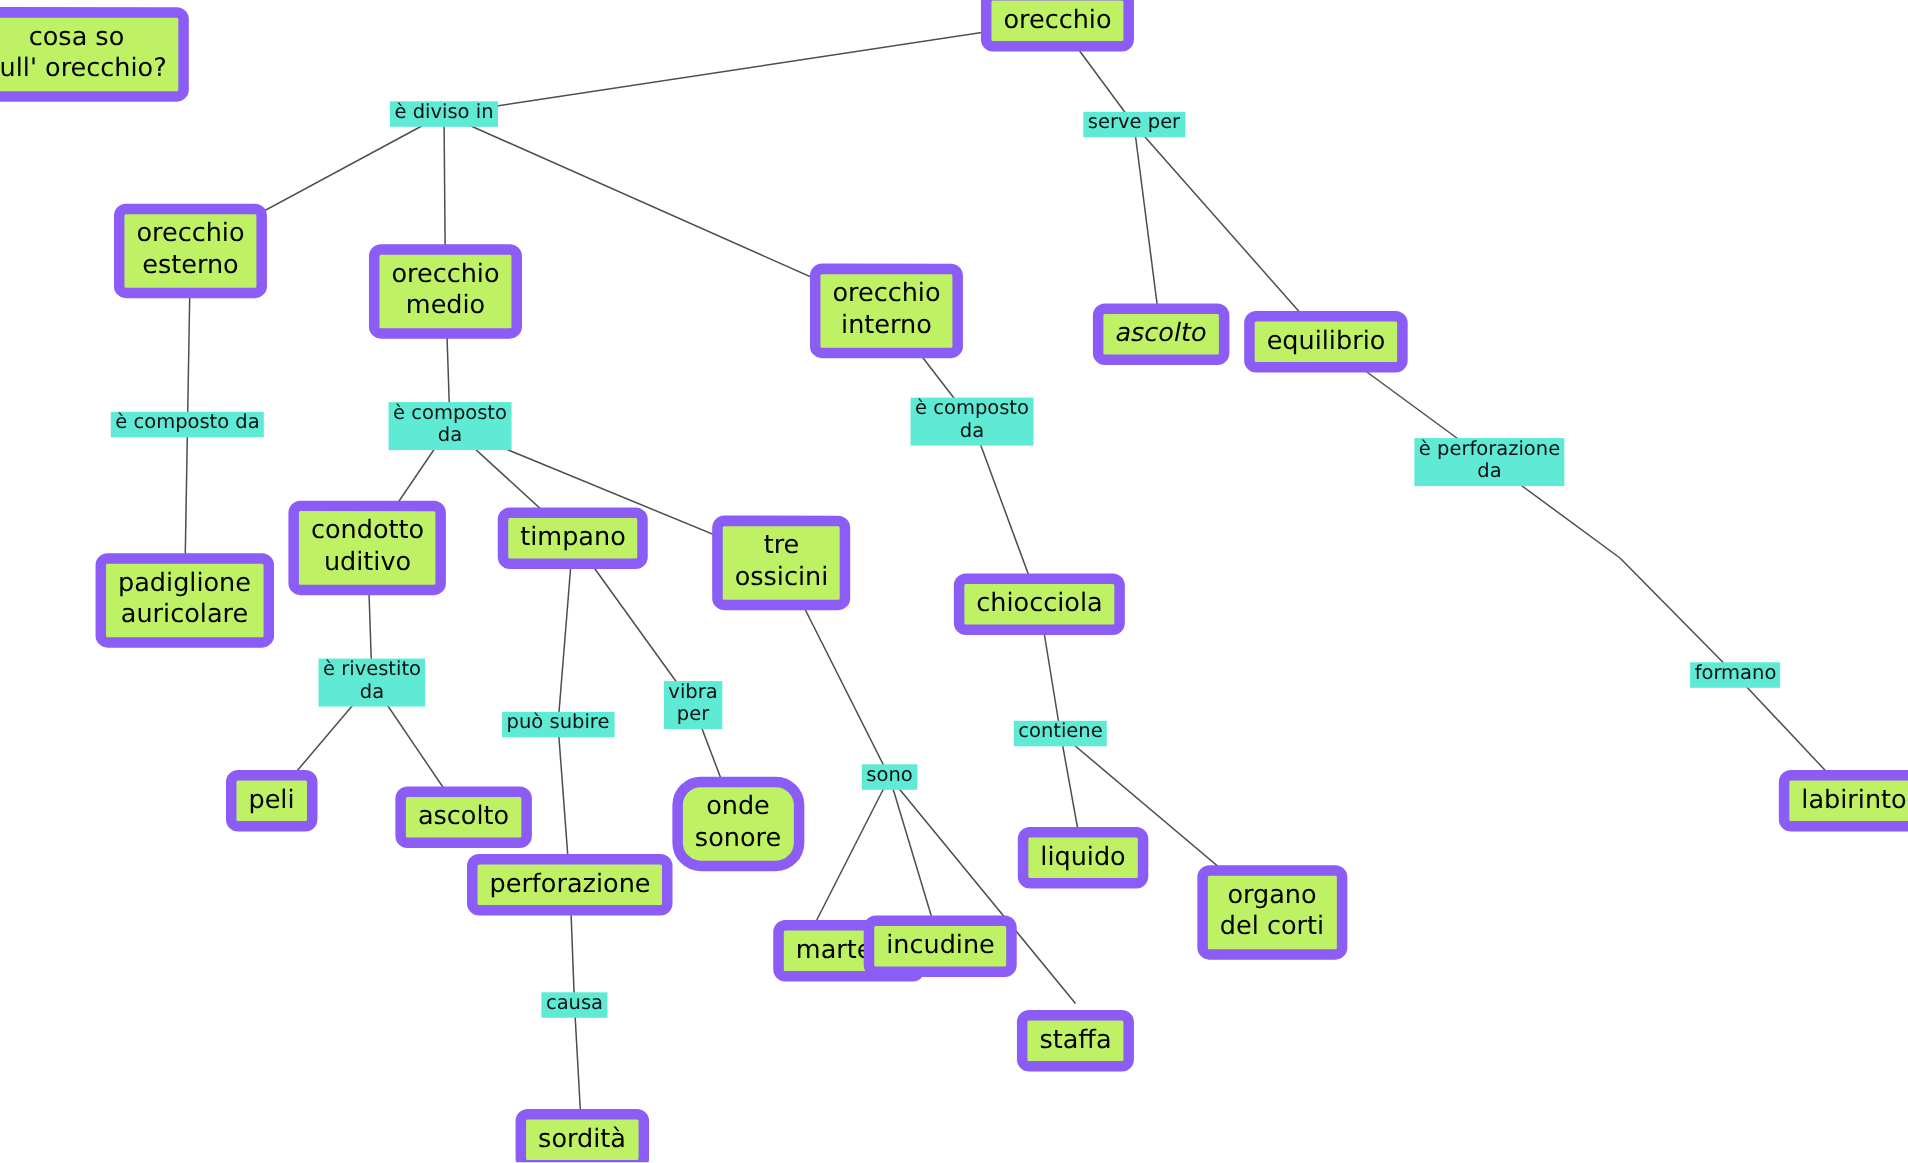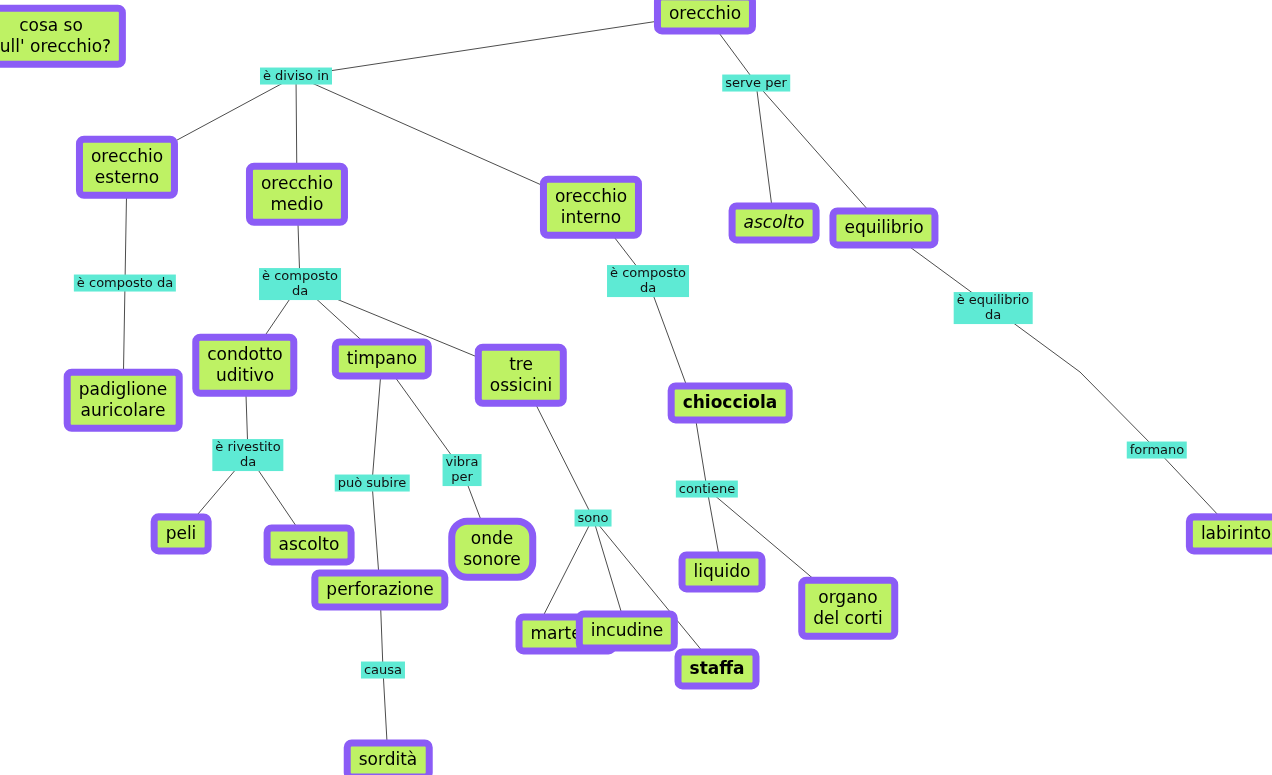--- a/index.html
+++ b/index.html
@@ -87,42 +87,42 @@
 interno</div>
     <div class="node" style="left: 774px; top: 223px; font-style: italic;">ascolto</div>
     <div class="node" style="left: 884px; top: 228px;">equilibrio</div>
     <div class="node" style="left: 123px; top: 400px;">padiglione
 auricolare</div>
     <div class="node" style="left: 245px; top: 365px; text-align: center;">condotto
 uditivo</div>
     <div class="node" style="left: 382px; top: 359px;">timpano</div>
     <div class="node" style="left: 521px; top: 375px;">tre
 ossicini</div>
-    <div class="node" style="left: 730px; top: 403px; font-weight: bold;">chiocciola</div>
+    <div class="node" style="left: 693px; top: 403px;">chiocciola</div>
     <div class="node" style="left: 181px; top: 534px;">peli</div>
     <div class="node" style="left: 309px; top: 545px;">ascolto</div>
     <div class="node" style="left: 492px; top: 549px; border-radius: 19px;">onde
 sonore</div>
     <div class="node" style="left: 380px; top: 590px;">perforazione</div>
     <div class="node" style="left: 722px; top: 572px;">liquido</div>
     <div class="node" style="left: 848px; top: 608px;">organo
 del corti</div>
     <div class="node" style="left: 1236px; top: 534px;">labirinto</div>
     <div class="node" style="left: 534px; top: 634px; margin-left: 32px;">martello</div>
     <div class="node" style="left: 627px; top: 631px;">incudine</div>
-    <div class="node" style="left: 717px; top: 669px; font-weight: bold;">staffa</div>
+    <div class="node" style="left: 717px; top: 694px;">staffa</div>
     <div class="node" style="left: 388px; top: 760px;">sordità</div>
     <div class="link-label" style="left: 296px; top: 76px;">è diviso in</div>
     <div class="link-label" style="left: 756px; top: 83px;">serve per</div>
     <div class="link-label" style="left: 125px; top: 283px;">è composto da</div>
     <div class="link-label" style="left: 300px; top: 284px;">è composto
 da</div>
     <div class="link-label" style="left: 648px; top: 281px;">è composto
 da</div>
-    <div class="link-label" style="left: 993px; top: 308px;">è equilibrio
+    <div class="link-label" style="left: 993px; top: 308px;">è perforazione
 da</div>
     <div class="link-label" style="left: 248px; top: 455px;">è rivestito
 da</div>
     <div class="link-label" style="left: 372px; top: 483px;">può subire</div>
     <div class="link-label" style="left: 462px; top: 470px;">vibra
 per</div>
     <div class="link-label" style="left: 593px; top: 518px;">sono</div>
     <div class="link-label" style="left: 707px; top: 489px;">contiene</div>
     <div class="link-label" style="left: 1157px; top: 450px;">formano</div>
     <div class="link-label" style="left: 383px; top: 670px;">causa</div>

